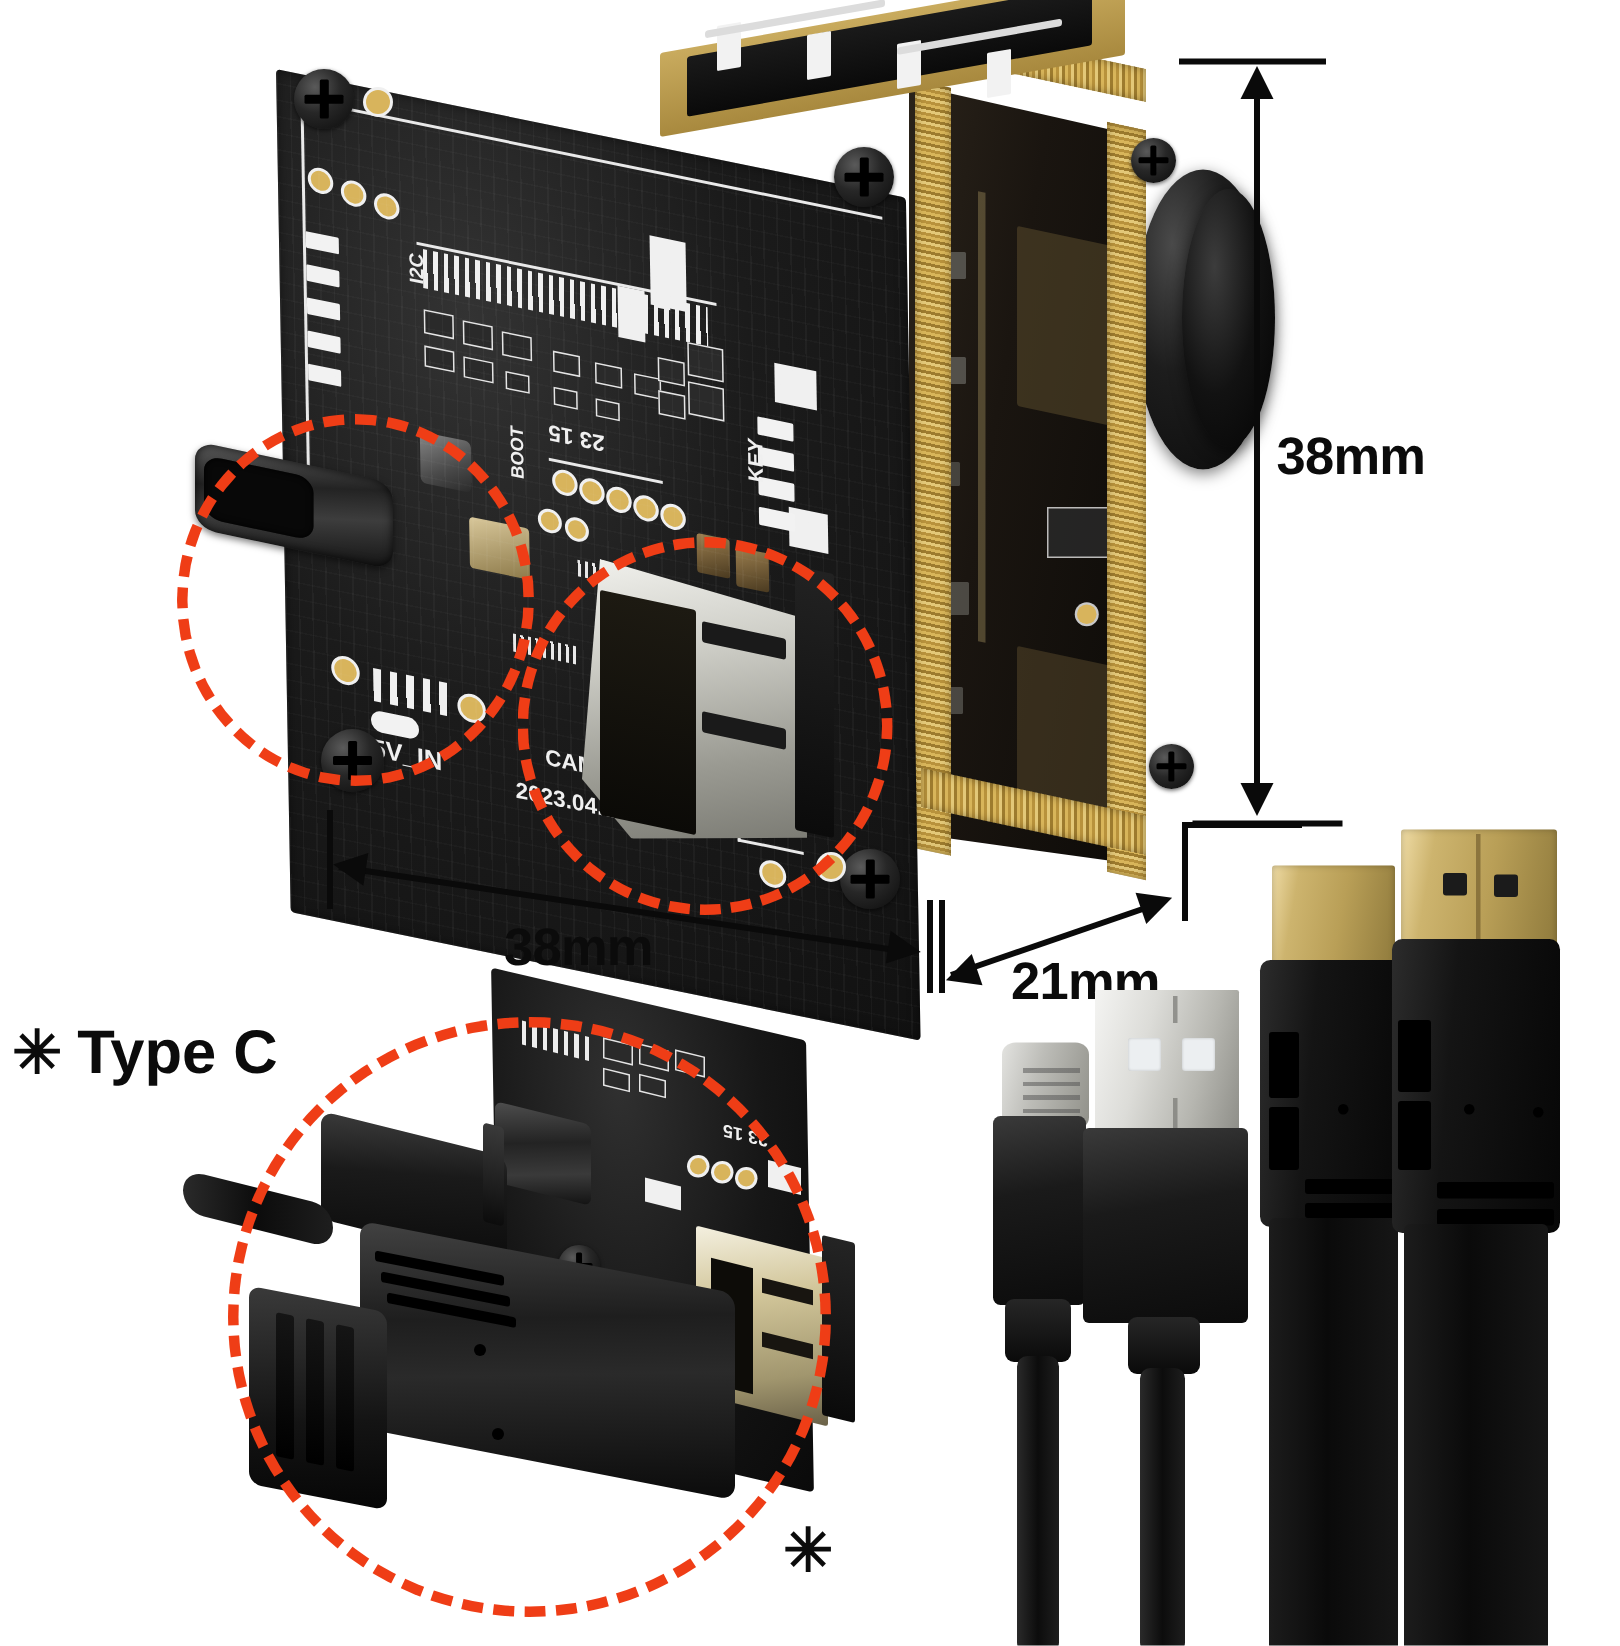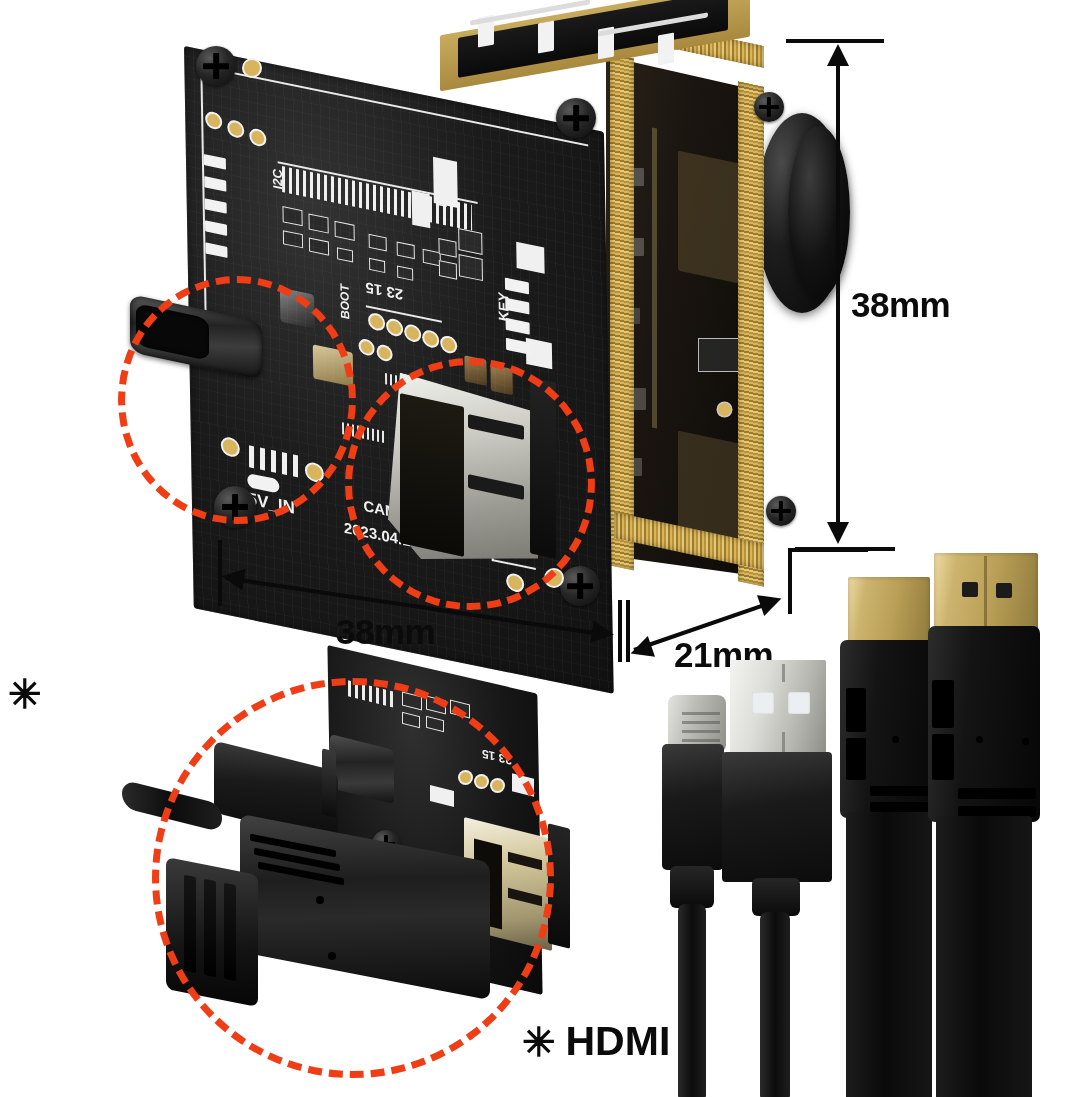--- a/index.html
+++ b/index.html
@@ -445,25 +445,25 @@
     <div class="ridge" style="left:124px; top:176px; width:86px; height:7px; transform:skewY(11deg); background:#000;"></div>
     <div class="ridge" style="left:128px; top:190px; width:86px; height:7px; transform:skewY(11deg); background:#000;"></div>
     <div class="abs" style="left:186px; top:216px; width:8px; height:8px; background:#000; border-radius:50%;"></div>
     <div class="abs" style="left:198px; top:272px; width:8px; height:8px; background:#000; border-radius:50%;"></div>
   </div>
 
   <div class="dash-circle" style="left:152px; top:678px; width:402px; height:400px;"></div>
 
   <div class="callout" style="left:8px; top:678px;">
     <span class="ast">✳</span>
+    <span style="font-size:41px;">Type C</span>
   </div>
 
   <div class="callout" style="left:522px; top:1018px;">
     <span class="ast">✳</span>
-    <span style="font-size:41px;">HDMI</span>
   </div>
 
   <div id="cables">
 
     <div class="hdmi-plug-gold" style="left:188px; top:37px; width:82px; height:70px;"></div>
     <div class="hdmi-plug-black" style="left:180px; top:100px; width:98px; height:178px;"></div>
     <div class="ridge" style="left:186px; top:148px; width:20px; height:44px; background:#000;"></div>
     <div class="ridge" style="left:186px; top:198px; width:20px; height:42px; background:#000;"></div>
     <div class="ridge" style="left:210px; top:246px; width:66px; height:10px; background:#000;"></div>
     <div class="ridge" style="left:210px; top:262px; width:66px; height:10px; background:#000;"></div>

